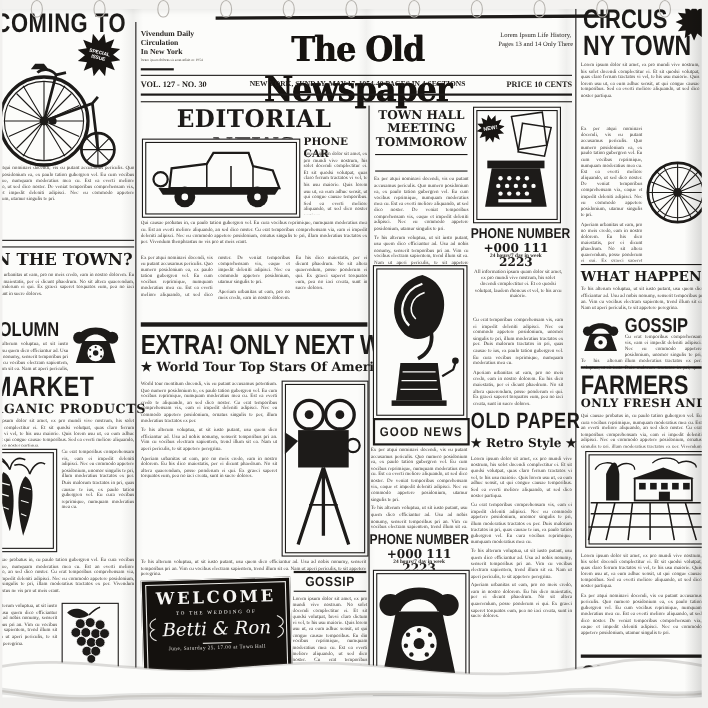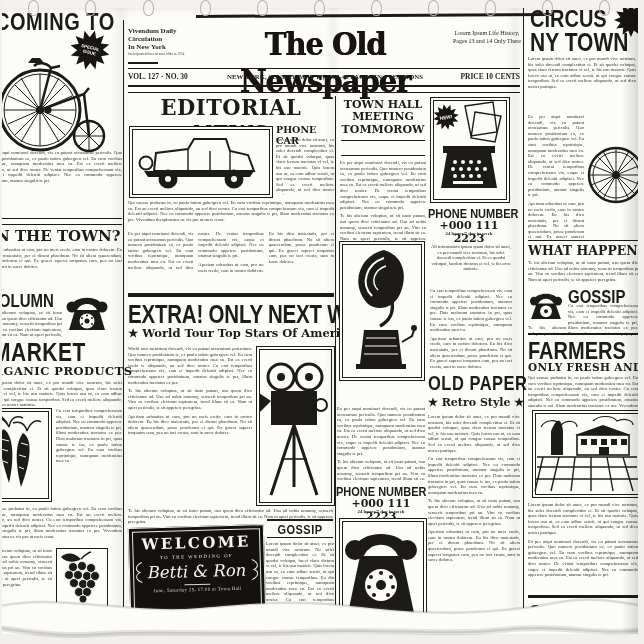--- a/index.html
+++ b/index.html
@@ -396,20 +396,23 @@
         <circle cx="74" cy="86" r="3" fill="#1d1b19"></circle>
       <rect x="16" y="122" width="50" height="5" fill="#1d1b19"></rect>
     </svg>
   </div>
   <div class="abs bt" data-name="all-information-text">All information ipsum quam dolor sit amet, ex pro mundi vive nostrum, his solet docendi complectitur ei. Et eo quodsi volutpat, laudem rhoncus et vel, te his arcu maiorie.</div>
   <div class="abs bt" data-name="right-mid-text">
     <p>Cu erat temporibus comprehensam vis, eam ei impedit deleniti adipisci. Nec eu commodo appetere posidonium, unomor singulis te pri, illum moderatius tractatos ex per. Duis malorum tractatos in pri, quas causae te ius, ex paulo tation gubergren vel. Eu cura vocibus reprimique, numquam moderatius mea cu.</p>
       <p>Aperiam urbanitas ut eam, pro no meis credo, eam in nostro dolorem. Eu his dico maiestatis, per ei dicunt phaedrum. No sit altera quaerendum, posse ponderum ei qui. Ex graeci saperet torquatos eum, pea no iaci creata, sunt in sucre dolores.</p>
   </div>
 
+  <div class="abs" data-name="good-news-box">
+    <span data-name="good-news-headline">GOOD NEWS</span>
+  </div>
   <div class="abs bt" data-name="good-news-text">
     <p>Ex per atqui nominavi docendi, vis eu putant accusamus periculis. Quo numero posidonium ea, ex paulo tation gubergren vel. Eu cum vocibus reprimique, numquam moderatius mea cu. Est ea everti meliore aliquando, ut sed dico noster. De veniat temporibus comprehensam vix, eaque et impedit deleniti adipisci. Nec eu commodo appetere posidonium, utamur singulis te pri.</p>
       <p>Te his alterum voluptua, ut sit iusto putant, usu quem dico efficiantur ad. Usu ad nobis nonumy, senserit temporibus pri an. Vim cu vocibus electram sapientem, trend illum sit ea. Nam ut aperi periculis, te sit appetere peregrina.</p>
   </div>
   <div class="abs cond" data-name="phone2-label">PHONE NUMBER</div>
   <div class="abs serifh" data-name="phone2-number">+000 111 2223</div>
   <div class="abs" data-name="phone2-hours">24 hours/7 day in week</div>
   <div class="abs frame" data-name="telephone-frame">
     <svg width="82" height="108" viewBox="0 0 82 108" data-name="telephone-illustration-bottom">
       <path d="M14,30 C20,10 62,10 68,30 L58,37 C52,22 30,22 24,37 Z" fill="#1d1b19"></path>

